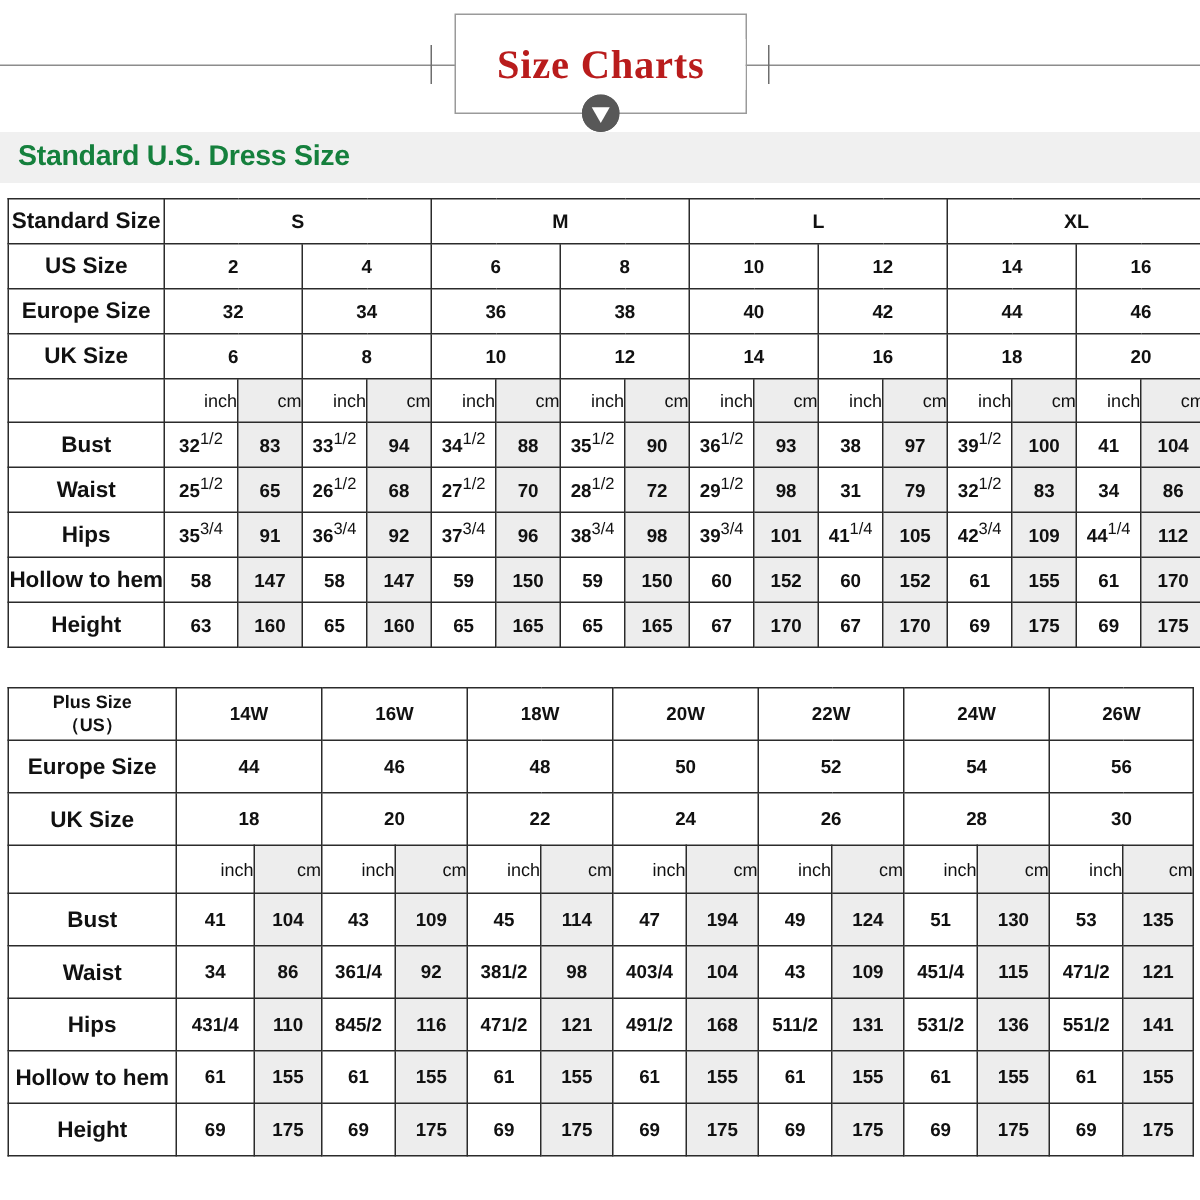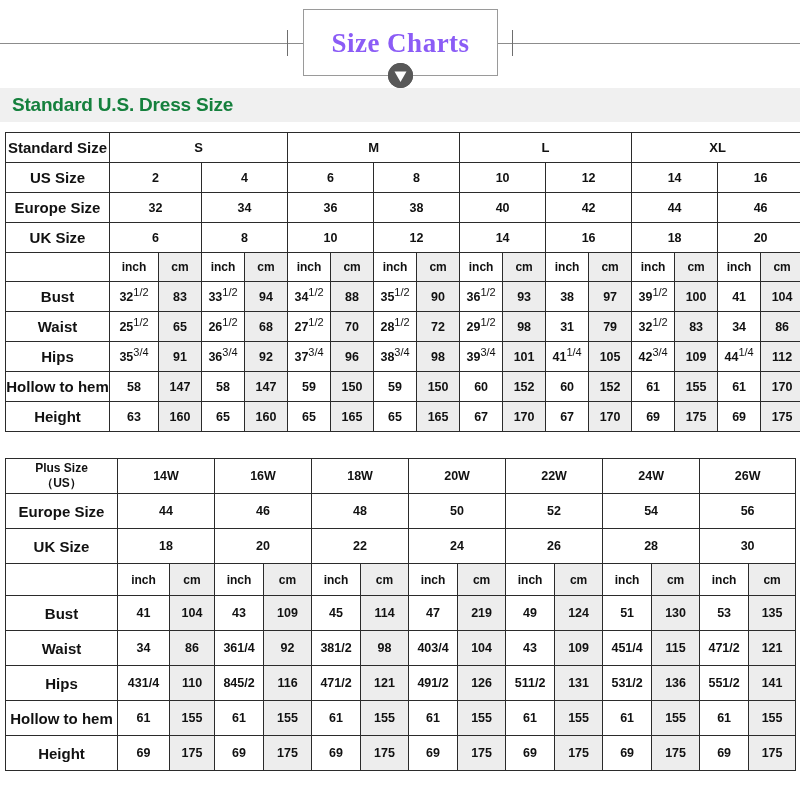--- a/index.html
+++ b/index.html
@@ -18,21 +18,21 @@
   .tick{position:absolute;top:30px;width:1px;height:26px;background:#6e6e6e;}
   .tick.left{left:287px;}
   .tick.right{left:512px;}
   .frame{position:absolute;top:9px;left:303px;width:195px;height:67px;border:1px solid #9a9a9a;box-sizing:border-box;background:transparent;}
   .frame-mask{position:absolute;top:26px;left:304px;width:193px;height:34px;background:#ffffff;}
   .title-text{
     position:absolute;top:23px;left:303px;width:195px;
     text-align:center;
     font-family:"Liberation Serif", serif;
     font-weight:700;font-size:27px;line-height:40px;
-    color:#8b5cf6;letter-spacing:.5px;
+    color:#b91c1c;letter-spacing:.5px;
     white-space:nowrap;
   }
   .ornament{
     position:absolute;top:63px;left:388px;width:25px;height:25px;border-radius:50%;
     background:#585858;
   }
   .ornament svg{display:block;}
 
   
   .section-bar{
@@ -58,21 +58,21 @@
     font-size:12.5px;
     font-weight:700;
     color:#111111;
     padding:0;
     height:28px;
     white-space:nowrap;
   }
   table.sz td.lbl{font-size:15px;font-weight:700;}
   table.sz td.shade{background:#ededed;}
   table.sz td.blank{background:#ffffff;}
-  table.sz td.unit{font-size:12px;font-weight:700;}
+  table.sz td.unit{font-size:12px;font-weight:400;text-align:right;}
 
   
   #t1 td{height:29px;}
   #t1 td.hdr-grp{height:29px;font-size:13px;}
   #t1 td.unitrow{height:28px;}
 
   
   #t2 td{height:34px;}
   #t2 td.unitrow{height:31px;}
   #t2 td.plus-hdr{line-height:15px;font-size:12px;}
@@ -367,21 +367,21 @@
     <tbody id="t2-body">
         <tr>
           <td class="lbl">Bust</td>
           <td>41</td>
           <td class="shade">104</td>
           <td>43</td>
           <td class="shade">109</td>
           <td>45</td>
           <td class="shade">114</td>
           <td>47</td>
-          <td class="shade">219</td>
+          <td class="shade">194</td>
           <td>49</td>
           <td class="shade">124</td>
           <td>51</td>
           <td class="shade">130</td>
           <td>53</td>
           <td class="shade">135</td>
         </tr>
         <tr>
           <td class="lbl">Waist</td>
           <td>34</td>
@@ -401,21 +401,21 @@
         </tr>
         <tr>
           <td class="lbl">Hips</td>
           <td>431/4</td>
           <td class="shade">110</td>
           <td>845/2</td>
           <td class="shade">116</td>
           <td>471/2</td>
           <td class="shade">121</td>
           <td>491/2</td>
-          <td class="shade">126</td>
+          <td class="shade">168</td>
           <td>511/2</td>
           <td class="shade">131</td>
           <td>531/2</td>
           <td class="shade">136</td>
           <td>551/2</td>
           <td class="shade">141</td>
         </tr>
         <tr>
           <td class="lbl">Hollow to hem</td>
           <td>61</td>

